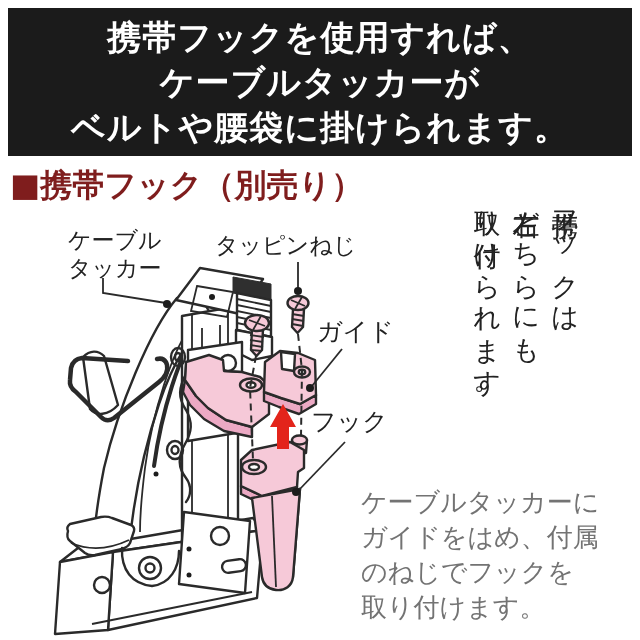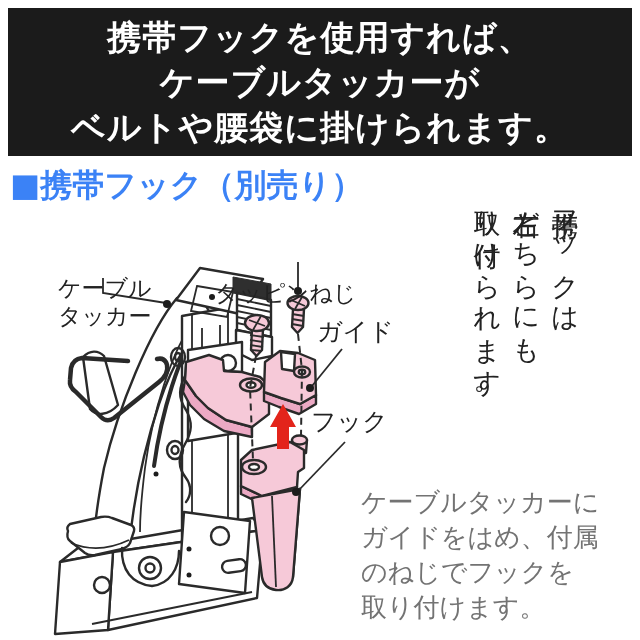--- a/index.html
+++ b/index.html
@@ -3,24 +3,24 @@
 <meta charset="utf-8">
 <style>
   html,body{margin:0;padding:0;background:#ffffff;}
   body{width:640px;height:640px;position:relative;overflow:hidden;
        font-family:"DejaVu Sans","Liberation Sans",sans-serif;color:#222;}
   .abs{position:absolute;}
   .pre{white-space:pre-line;}
   #banner{left:8px;top:8px;width:624px;height:148px;background:#1b1b1b;
           display:flex;align-items:center;justify-content:center;text-align:center;}
   #banner .txt{color:#ffffff;font-size:34px;font-weight:800;line-height:45px;letter-spacing:1px;}
-  #section-title{left:10px;top:164px;font-size:32px;font-weight:800;color:#3b82f6;letter-spacing:0px;}
+  #section-title{left:10px;top:164px;font-size:32px;font-weight:800;color:#7f1d1d;letter-spacing:0px;}
   .part-label{font-size:23px;color:#222;line-height:28px;}
-  #lbl-cable{left:58px;top:226px;margin-top:48px;}
-  #lbl-screw{left:215px;top:231px;margin-top:48px;}
+  #lbl-cable{left:68px;top:226px;}
+  #lbl-screw{left:215px;top:231px;}
   #lbl-guide{left:317px;top:318px;font-size:25px;}
   #lbl-hook{left:311px;top:408px;font-size:25px;}
   #side-note{left:468px;top:190px;height:302px;writing-mode:vertical-rl;
              font-size:27px;line-height:39px;color:#222;letter-spacing:1px;}
   #bottom-note{left:361px;top:485px;font-size:26px;line-height:35px;color:#737373;}
   svg{position:absolute;left:0;top:0;}
   .ln{fill:none;stroke:#2a2a2a;stroke-width:2.4;stroke-linejoin:round;stroke-linecap:round;}
   .wh{fill:#ffffff;stroke:#2a2a2a;stroke-width:2.4;stroke-linejoin:round;}
   .thin{fill:none;stroke:#2a2a2a;stroke-width:1.8;}
   .pink{fill:#f6c9d8;stroke:#2a2a2a;stroke-width:2.4;stroke-linejoin:round;}

